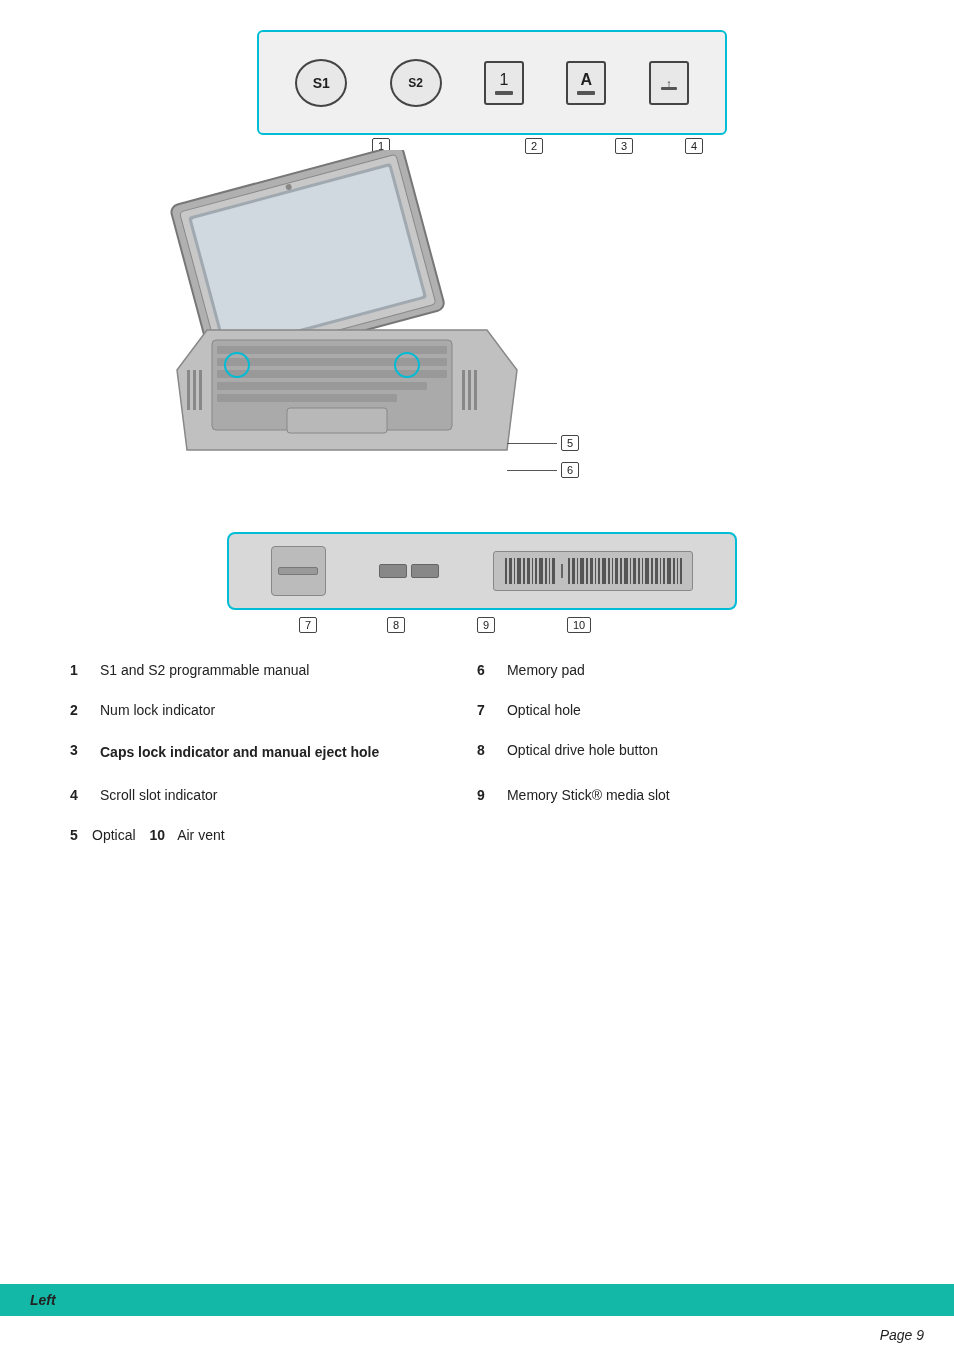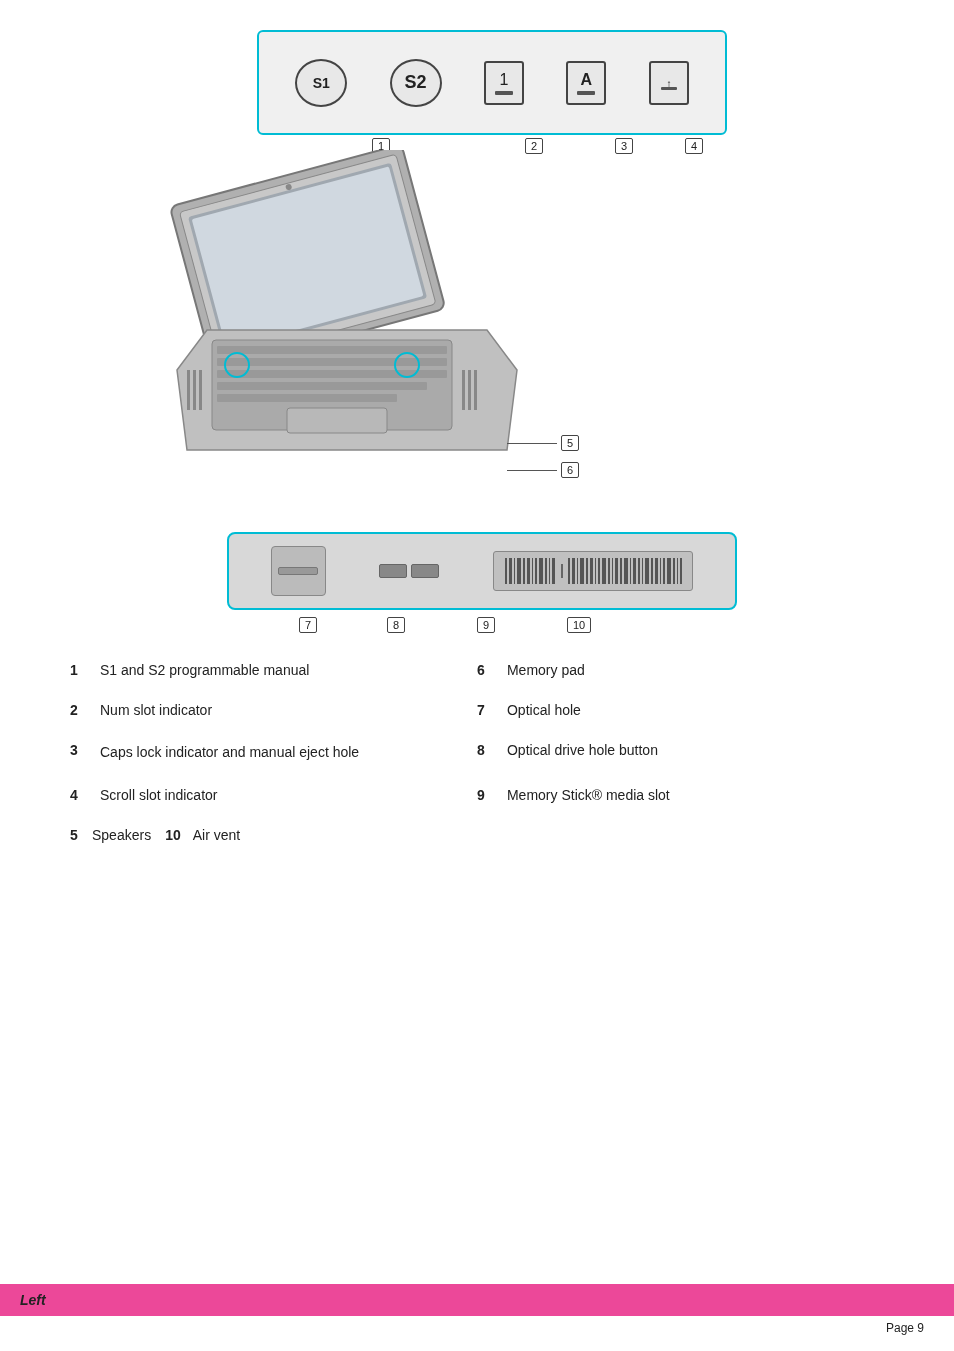--- a/index.html
+++ b/index.html
@@ -43,21 +43,21 @@
 
     <div style="position:absolute; top:10px; left:120px; width:470px; height:105px; border:2px solid #00bcd4; border-radius:6px; background:#f0f0f0; display:flex; align-items:center; justify-content:space-around; padding:8px 15px;">
 
       <div style="display:flex;flex-direction:column;align-items:center;gap:8px;">
         <div style="width:52px;height:48px;border:2px solid #444;border-radius:50%;display:flex;align-items:center;justify-content:center;font-weight:bold;font-size:14px;background:#e8e8e8;position:relative;">
           <span>S1</span>
         </div>
       </div>
 
       <div style="display:flex;flex-direction:column;align-items:center;gap:8px;">
-        <div style="width:52px;height:48px;border:2px solid #444;border-radius:50%;display:flex;align-items:center;justify-content:center;font-weight:bold;font-size:18px;background:#e8e8e8;">
+        <div style="width:52px;height:48px;border:2px solid #444;border-radius:50%;display:flex;align-items:center;justify-content:center;font-weight:bold;font-size:12px;background:#e8e8e8;">
           <span>S2</span>
         </div>
       </div>
 
       <div style="display:flex;flex-direction:column;align-items:center;gap:4px;">
         <div style="width:40px;height:44px;border:2px solid #444;border-radius:3px;display:flex;flex-direction:column;align-items:center;justify-content:center;font-size:16px;background:#e8e8e8;padding:2px;">
           <span style="font-size:16px;">1</span>
           <div style="width:18px;height:4px;background:#555;margin-top:2px;border-radius:1px;"></div>
         </div>
       </div>
@@ -232,32 +232,32 @@
       </div>
       <div style="width:55%; display:flex; gap:14px; padding-left:30px;">
         <span style="font-weight:bold;min-width:16px;">6</span>
         <span>Memory pad</span>
       </div>
     </div>
 
     <div style="display:flex; padding: 12px 10px; gap: 20px;">
       <div style="width:45%; display:flex; gap:14px;">
         <span style="font-weight:bold;min-width:16px;">2</span>
-        <span>Num slot indicator</span>
+        <span>Num lock indicator</span>
       </div>
       <div style="width:55%; display:flex; gap:14px; padding-left:30px;">
         <span style="font-weight:bold;min-width:16px;">7</span>
         <span>Optical hole</span>
       </div>
     </div>
 
     <div style="display:flex; padding: 12px 10px; gap: 20px;">
       <div style="width:45%; display:flex; gap:14px; align-items:flex-start;">
         <span style="font-weight:bold;min-width:16px;">3</span>
-        <span style="line-height:1.5;">Caps lock indicator and manual eject hole</span>
+        <span style="line-height:1.5;font-weight:bold;">Caps lock indicator and manual eject hole</span>
       </div>
       <div style="width:55%; display:flex; gap:14px; padding-left:30px;">
         <span style="font-weight:bold;min-width:16px;">8</span>
         <span>Optical drive hole button</span>
       </div>
     </div>
 
     <div style="display:flex; padding: 12px 10px; gap: 20px;">
       <div style="width:45%; display:flex; gap:14px;">
         <span style="font-weight:bold;min-width:16px;">4</span>
@@ -265,27 +265,27 @@
       </div>
       <div style="width:55%; display:flex; gap:14px; padding-left:30px;">
         <span style="font-weight:bold;min-width:16px;">9</span>
         <span>Memory Stick® media slot</span>
       </div>
     </div>
 
     <div style="display:flex; padding: 12px 10px; gap: 20px;">
       <div style="width:100%; display:flex; gap:6px; align-items:baseline;">
         <span style="font-weight:bold;min-width:16px;">5</span>
-        <span>Speakers</span>
+        <span>Optical</span>
         <span style="font-weight:bold; margin-left:8px;">10</span>
         <span style="margin-left:6px;">Air vent</span>
       </div>
     </div>
 
   </div>
 
-  <div style="position:absolute; bottom:35px; left:0; right:0; background:#ec4899; padding:8px 20px;">
+  <div style="position:absolute; bottom:35px; left:0; right:0; background:#14b8a6; padding:8px 30px;">
     <span style="font-style:italic; font-weight:bold; font-size:14px;">Left</span>
   </div>
 
-  <div style="position:absolute; bottom:16px; right:30px; font-size:12px;">Page 9</div>
+  <div style="position:absolute; bottom:8px; right:30px; font-size:14px;font-style:italic;">Page 9</div>
 
 </div>
 
 </body></html>

